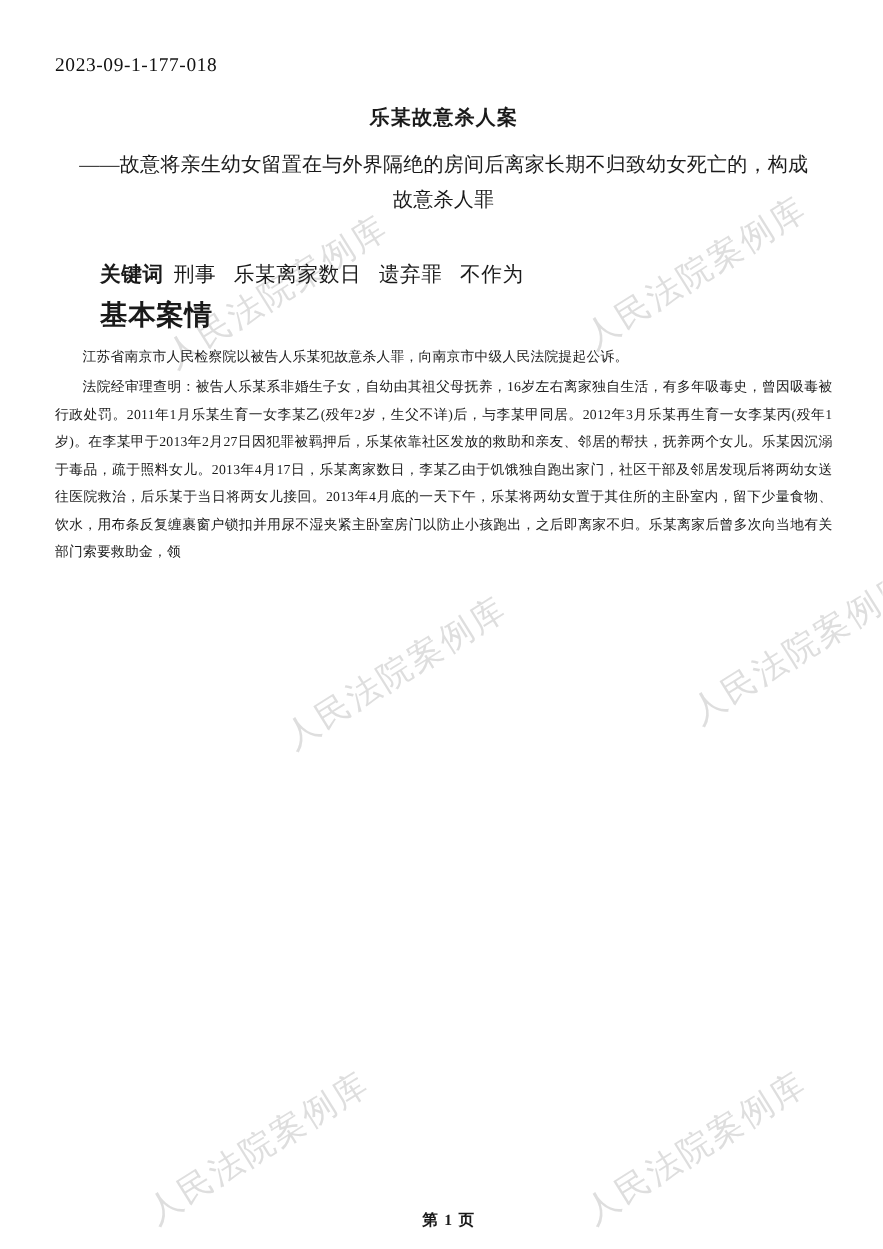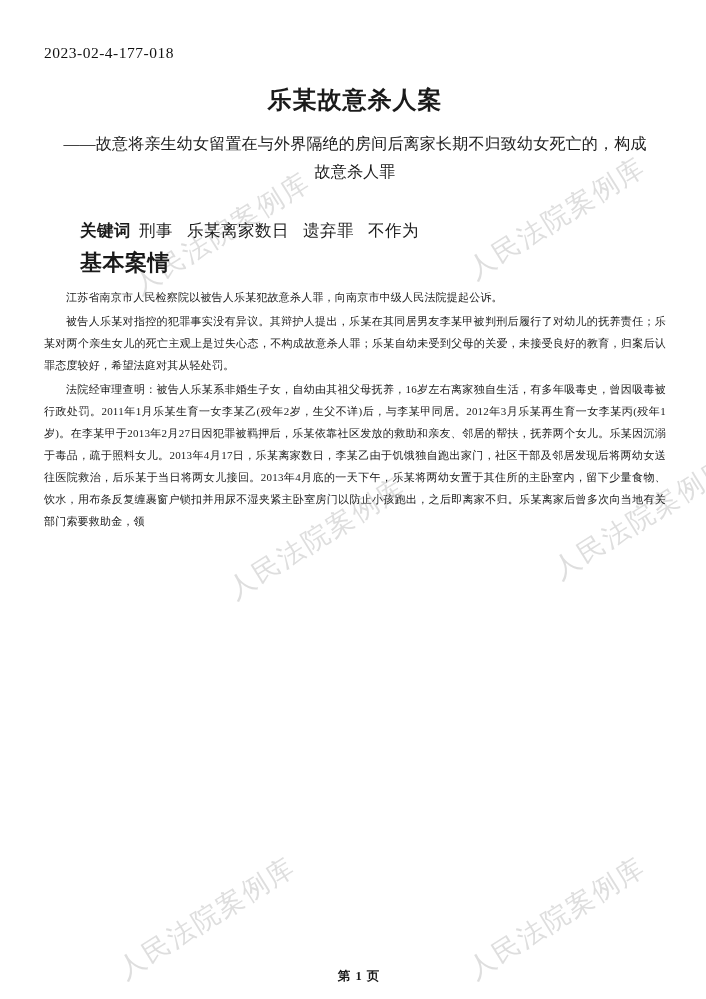--- a/index.html
+++ b/index.html
@@ -52,21 +52,21 @@
     z-index: 1;
   }
   .doc-id {
     font-size: 15.5px;
     letter-spacing: 0.5px;
     margin: 0 0 22px 0;
     color: #111;
   }
   .doc-title {
     text-align: center;
-    font-size: 24px;
+    font-size: 16px;
     font-weight: bold;
     margin: 0 0 14px 0;
     letter-spacing: 1px;
   }
   .doc-subtitle {
     text-align: center;
     font-size: 16px;
     line-height: 1.75;
     margin: 0 auto 34px auto;
     width: 95%;
@@ -122,33 +122,32 @@
     <div class="wm wm-1">人民法院案例库</div>
     <div class="wm wm-2">人民法院案例库</div>
     <div class="wm wm-3">人民法院案例库</div>
     <div class="wm wm-4">人民法院案例库</div>
     <div class="wm wm-5">人民法院案例库</div>
     <div class="wm wm-6">人民法院案例库</div>
   </div>
 
   <div class="content">
 
-    <div class="doc-id">2023-02-4-177-018</div>
+    <div class="doc-id">2023-09-1-177-018</div>
 
     <h1 class="doc-title">乐某故意杀人案</h1>
 
     <div class="doc-subtitle">——故意将亲生幼女留置在与外界隔绝的房间后离家长期不归致幼女死亡的，构成故意杀人罪</div>
 
     <div class="kw-line">
       <span class="kw-label">关键词</span><span class="kw-item">刑事</span><span class="kw-item">乐某离家数日</span><span class="kw-item">遗弃罪</span><span class="kw-item">不作为</span>
     </div>
 
     <div class="section-heading">基本案情</div>
 
     <p class="para indent">江苏省南京市人民检察院以被告人乐某犯故意杀人罪，向南京市中级人民法院提起公诉。</p>
-    <p class="para indent">被告人乐某对指控的犯罪事实没有异议。其辩护人提出，乐某在其同居男友李某甲被判刑后履行了对幼儿的抚养责任；乐某对两个亲生女儿的死亡主观上是过失心态，不构成故意杀人罪；乐某自幼未受到父母的关爱，未接受良好的教育，归案后认罪态度较好，希望法庭对其从轻处罚。</p>
     <p class="para indent">法院经审理查明：被告人乐某系非婚生子女，自幼由其祖父母抚养，16岁左右离家独自生活，有多年吸毒史，曾因吸毒被行政处罚。2011年1月乐某生育一女李某乙(殁年2岁，生父不详)后，与李某甲同居。2012年3月乐某再生育一女李某丙(殁年1岁)。在李某甲于2013年2月27日因犯罪被羁押后，乐某依靠社区发放的救助和亲友、邻居的帮扶，抚养两个女儿。乐某因沉溺于毒品，疏于照料女儿。2013年4月17日，乐某离家数日，李某乙由于饥饿独自跑出家门，社区干部及邻居发现后将两幼女送往医院救治，后乐某于当日将两女儿接回。2013年4月底的一天下午，乐某将两幼女置于其住所的主卧室内，留下少量食物、饮水，用布条反复缠裹窗户锁扣并用尿不湿夹紧主卧室房门以防止小孩跑出，之后即离家不归。乐某离家后曾多次向当地有关部门索要救助金，领</p>
 
   </div>
 
   <div class="footer">第 1 页</div>
 
 </div>
 
 </body></html>

